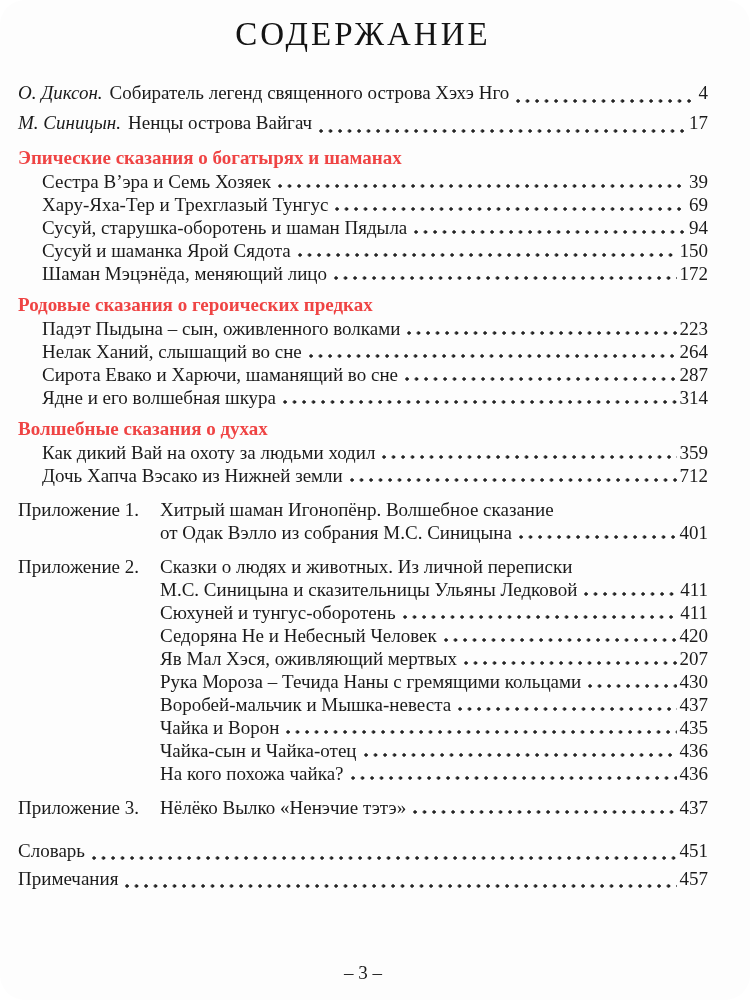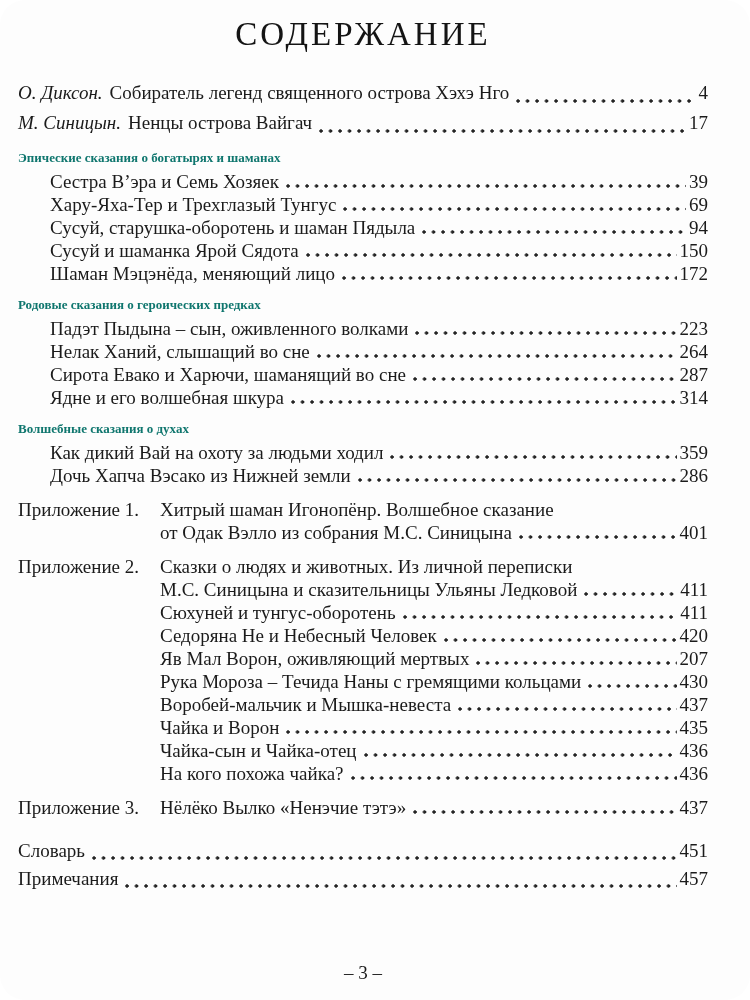--- a/index.html
+++ b/index.html
@@ -28,28 +28,28 @@
   #toc { margin-top: 24px; }
   .row {
     display: flex;
     align-items: flex-end;
     font-size: 19px;
     line-height: 23px;
   }
   .row .t { white-space: nowrap; text-align: right; }
   .entries .row { line-height: 30px; }
   .author { font-style: italic; margin-right: 7px; white-space: nowrap; font-family: Liberation Serif, serif; }
-  .indent { margin-left: 32px; }
+  .indent { margin-left: 24px; }
   .section { margin-top: 4px; }
   .heading {
     font-weight: bold;
-    font-size: 13px;
+    font-size: 19px;
     line-height: 25px;
     margin-top: 7px;
-    color: #0f766e;
+    color: #ef4444;
   }
   .appendix { display: flex; margin-top: 11px; }
   .app-label {
     flex: 0 0 142px;
     font-size: 19px;
     line-height: 23px;
   }
   .app-content { flex: 1 1 auto; min-width: 0; }
   .leader {
     flex: 1 1 auto;
@@ -147,21 +147,21 @@
       <section class="section">
         <div class="heading">Волшебные сказания о духах</div>
         <div class="row indent">
           <span class="t">Как дикий Вай на охоту за людьми ходил</span>
           <span class="leader"></span>
           <span class="num">359</span>
         </div>
         <div class="row indent">
           <span class="t">Дочь Хапча Вэсако из Нижней земли</span>
           <span class="leader"></span>
-          <span class="num">286</span>
+          <span class="num">712</span>
         </div>
       </section>
       <div class="appendix">
         <div class="app-label">Приложение 1.</div>
         <div class="app-content">
           <div class="row">
             <span class="t">Хитрый шаман Игонопёнр. Волшебное сказание</span>
           </div>
           <div class="row">
             <span class="t">от Одак Вэлло из собрания М.С. Синицына</span>
@@ -185,21 +185,21 @@
             <span class="t">Сюхуней и тунгус-оборотень</span>
             <span class="leader"></span>
             <span class="num">411</span>
           </div>
           <div class="row">
             <span class="t">Седоряна Не и Небесный Человек</span>
             <span class="leader"></span>
             <span class="num">420</span>
           </div>
           <div class="row">
-            <span class="t">Яв Мал Ворон, оживляющий мертвых</span>
+            <span class="t">Яв Мал Хэся, оживляющий мертвых</span>
             <span class="leader"></span>
             <span class="num">207</span>
           </div>
           <div class="row">
             <span class="t">Рука Мороза – Течида Наны с гремящими кольцами</span>
             <span class="leader"></span>
             <span class="num">430</span>
           </div>
           <div class="row">
             <span class="t">Воробей-мальчик и Мышка-невеста</span>

